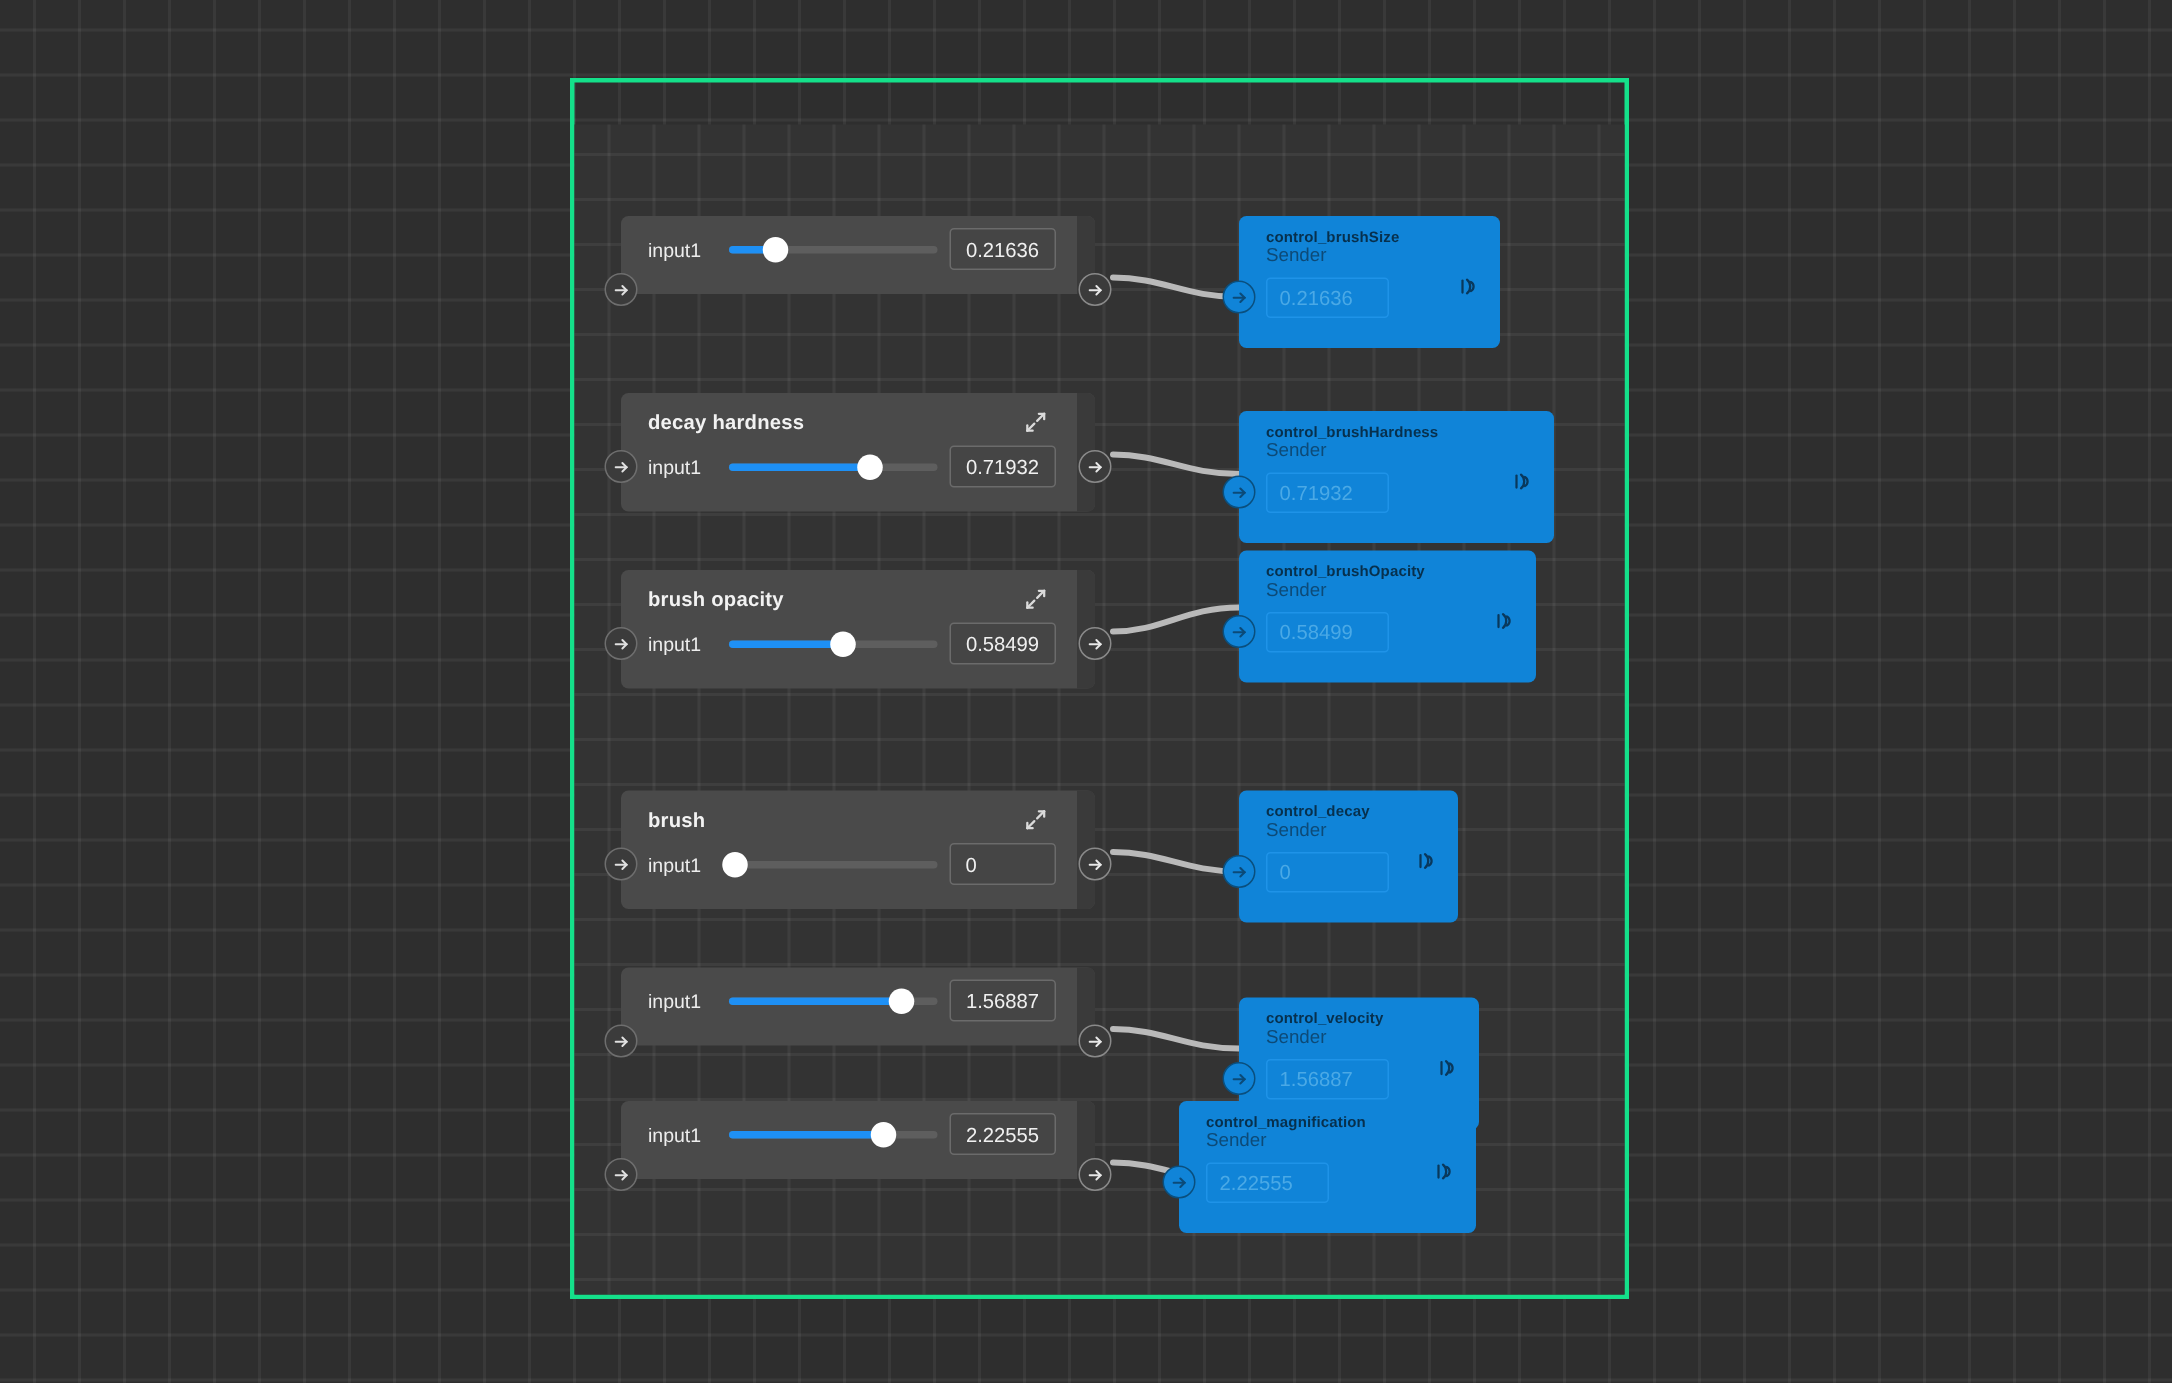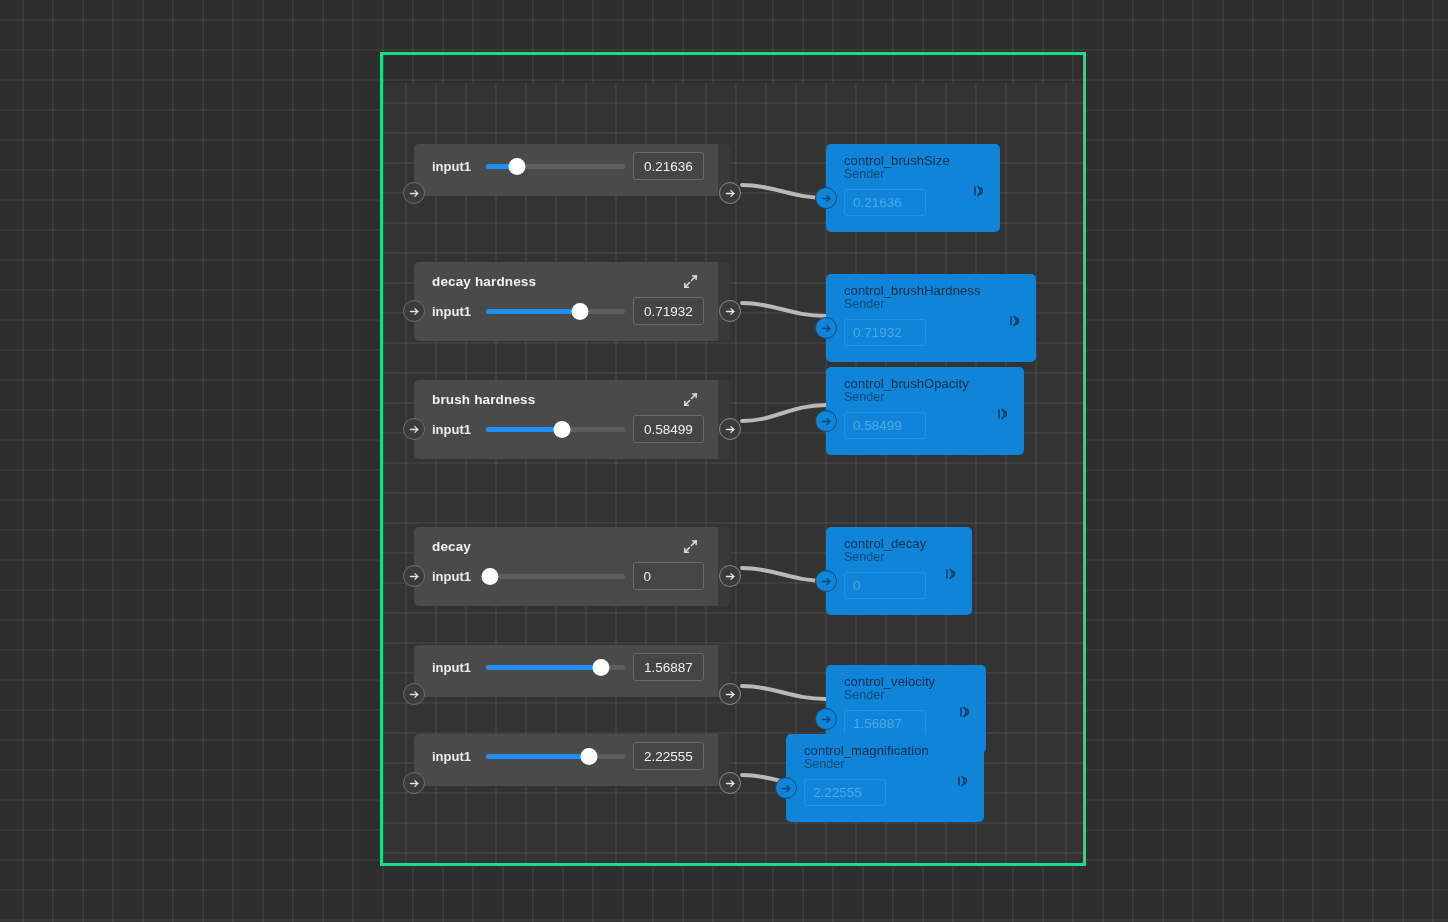--- a/index.html
+++ b/index.html
@@ -108,21 +108,21 @@
     margin-right: 6px;
   }
   .node-slider .node-row {
     display: flex;
     align-items: center;
     padding: 8px 26px 16px 18px;
     gap: 8px;
   }
   .port-label {
     font-size: 13px;
-    font-weight: bold;
+    font-weight: normal;
     color: #ededed;
     min-width: 46px;
   }
   .slider {
     position: relative;
     width: 140px;
     height: 18px;
     display: flex;
     align-items: center;
   }
@@ -183,22 +183,22 @@
   .port svg { width: 13px; height: 13px; }
 
   
   .node-sender {
     position: absolute;
     background: #1084d8;
     border-radius: 5px;
     z-index: 8;
   }
   .node-sender .s-title {
-    font-size: 13px;
-    font-weight: normal;
+    font-size: 10px;
+    font-weight: bold;
     color: #07304d;
     letter-spacing: 0.1px;
     padding: 9px 14px 0 18px;
   }
   .node-sender .s-sub {
     font-size: 12.5px;
     color: #0d4a77;
     padding: 0 14px 0 18px;
     margin-top: -1px;
   }
@@ -309,21 +309,21 @@
           <path d="M3 8 L12 8"></path>
           <path d="M8.5 4.5 L12 8 L8.5 11.5"></path>
         </g>
       </svg>
   </div>
 </div>
 
 <div class="node-slider" style="left:414px; top:380px;">
   <div class="edge-strip"></div>
   <div class="node-head">
-    <span class="node-title">brush hardness</span>
+    <span class="node-title">brush opacity</span>
     <svg class="expand-icon" viewBox="0 0 16 16">
       <g stroke="#e8e8e8" stroke-width="1.6" fill="none" stroke-linecap="round">
         <path d="M14 2 L9 7"></path>
           <path d="M14 2 L10.2 2"></path>
           <path d="M14 2 L14 5.8"></path>
         <path d="M2 14 L7 9"></path>
           <path d="M2 14 L5.8 14"></path>
           <path d="M2 14 L2 10.2"></path>
       </g>
     </svg>
@@ -351,21 +351,21 @@
           <path d="M3 8 L12 8"></path>
           <path d="M8.5 4.5 L12 8 L8.5 11.5"></path>
         </g>
       </svg>
   </div>
 </div>
 
 <div class="node-slider" style="left:414px; top:527px;">
   <div class="edge-strip"></div>
   <div class="node-head">
-    <span class="node-title">decay</span>
+    <span class="node-title">brush</span>
     <svg class="expand-icon" viewBox="0 0 16 16">
       <g stroke="#e8e8e8" stroke-width="1.6" fill="none" stroke-linecap="round">
         <path d="M14 2 L9 7"></path>
           <path d="M14 2 L10.2 2"></path>
           <path d="M14 2 L14 5.8"></path>
         <path d="M2 14 L7 9"></path>
           <path d="M2 14 L5.8 14"></path>
           <path d="M2 14 L2 10.2"></path>
       </g>
     </svg>

